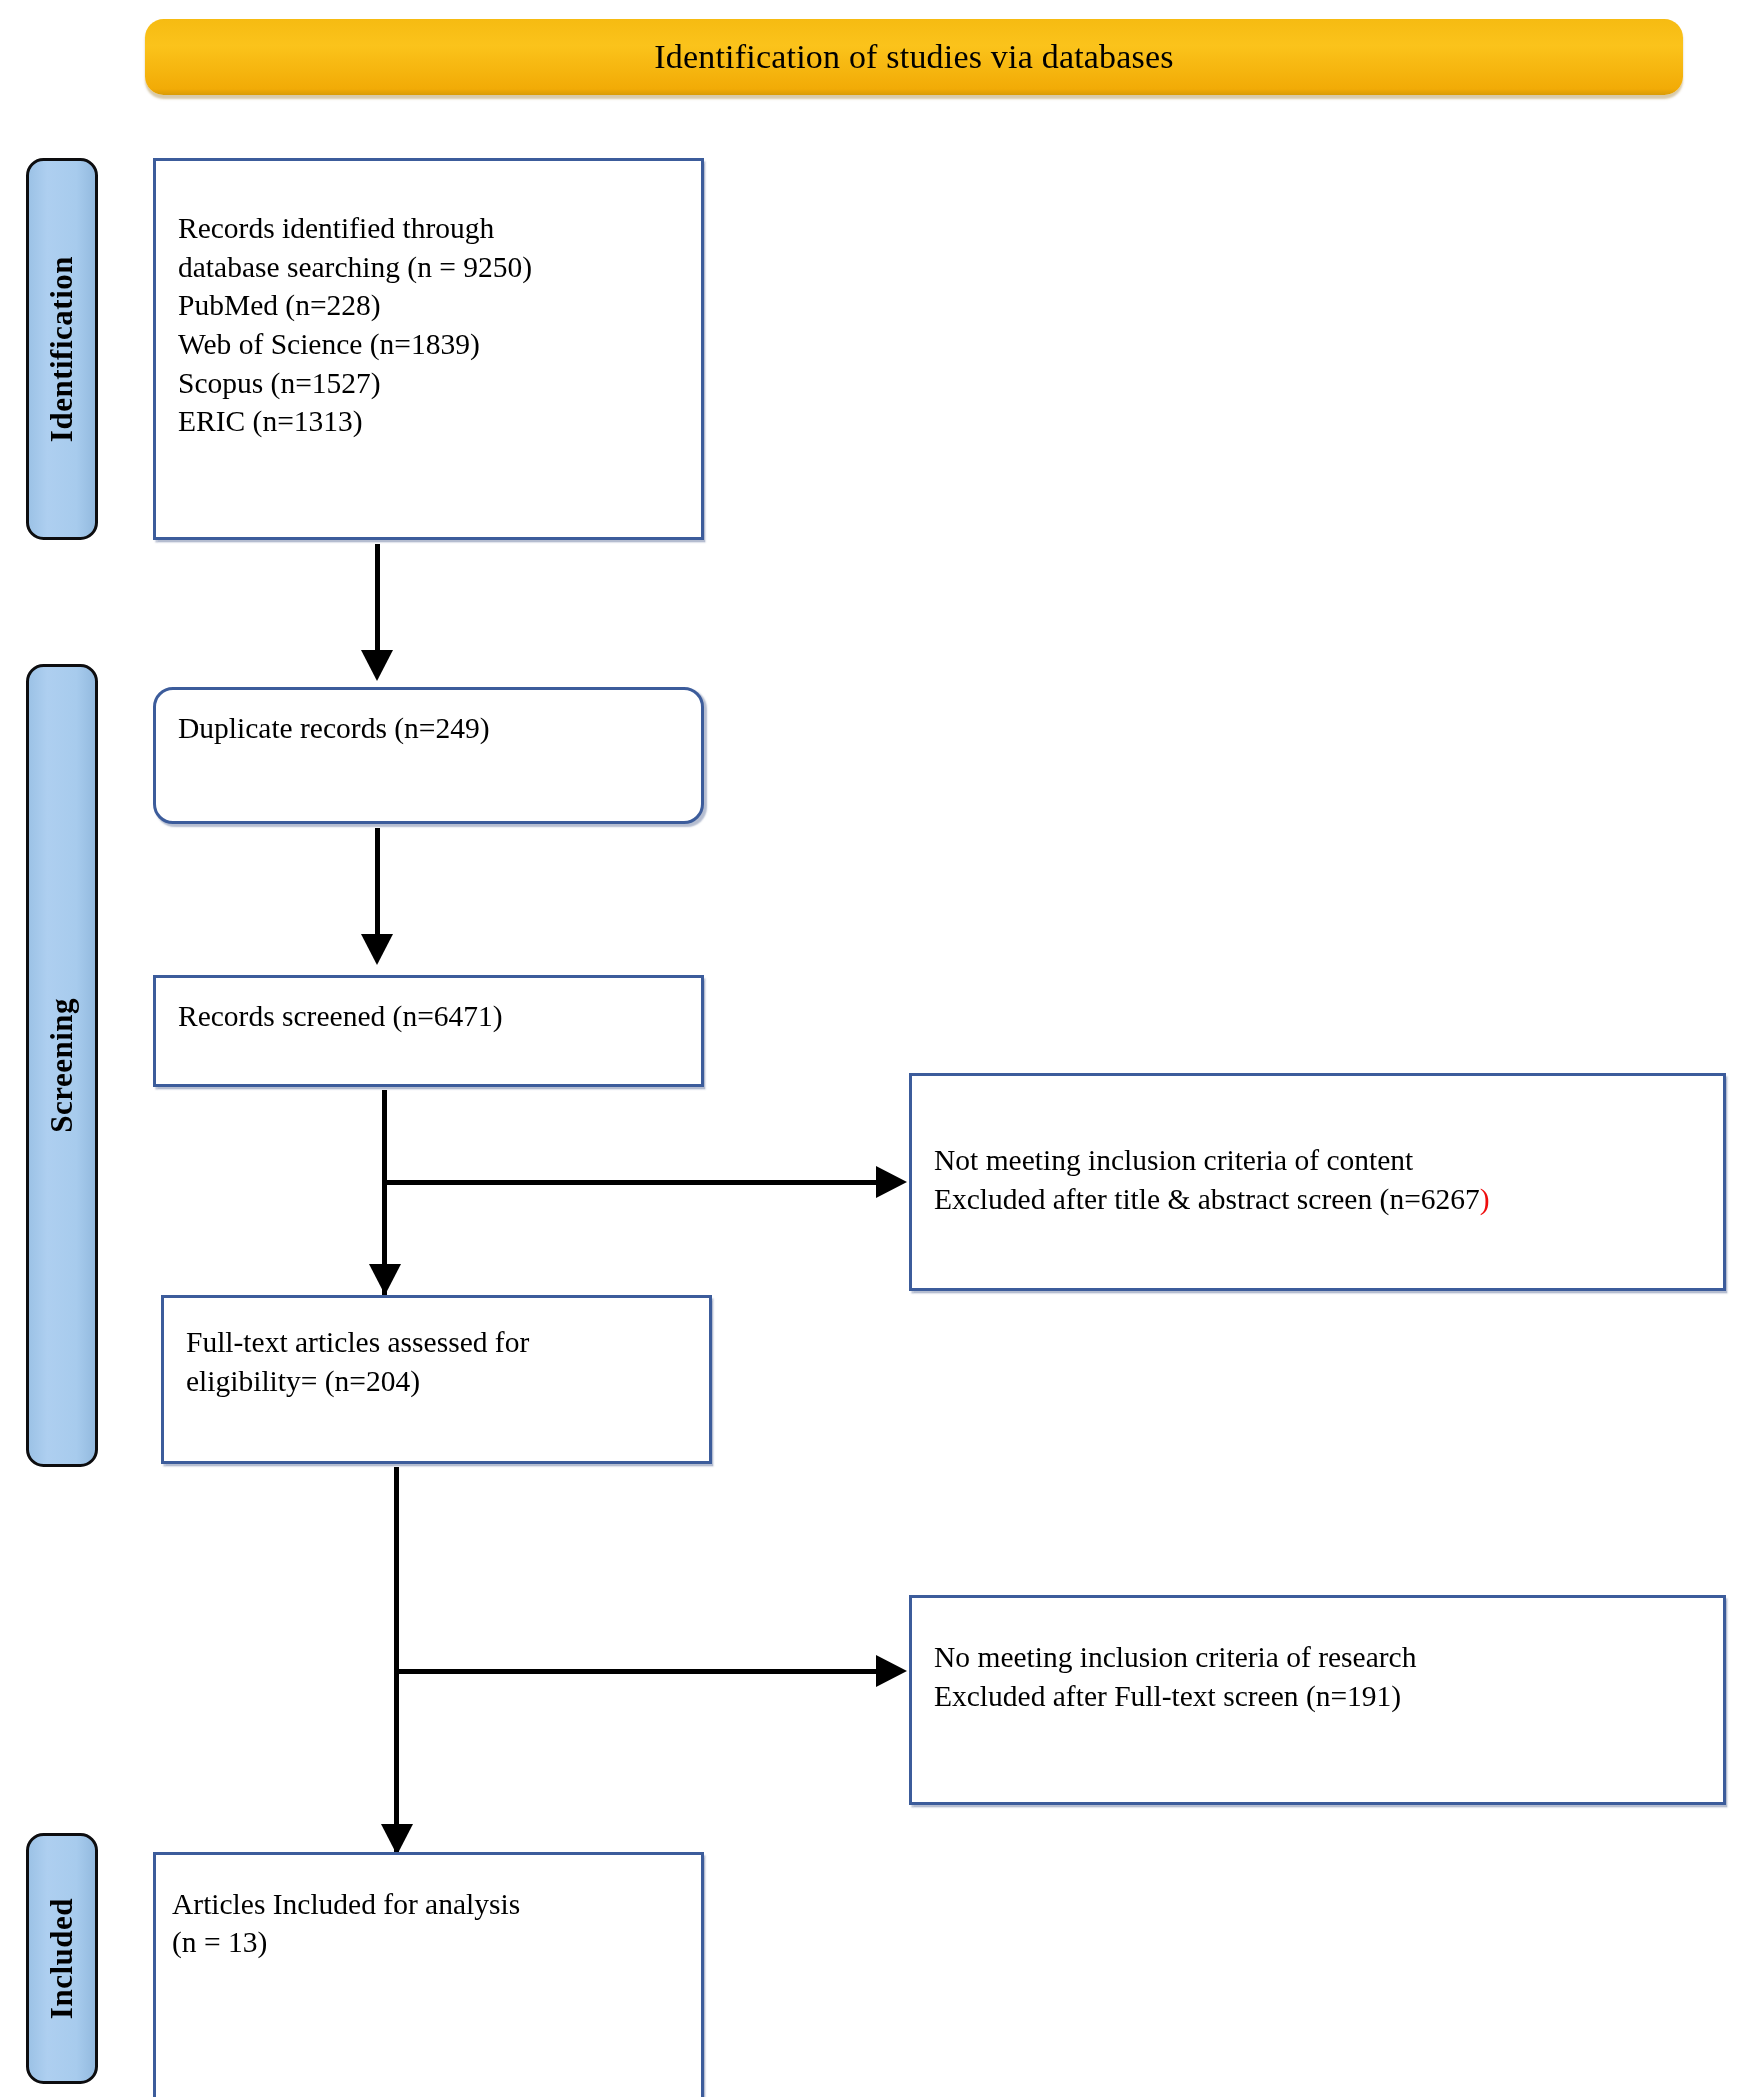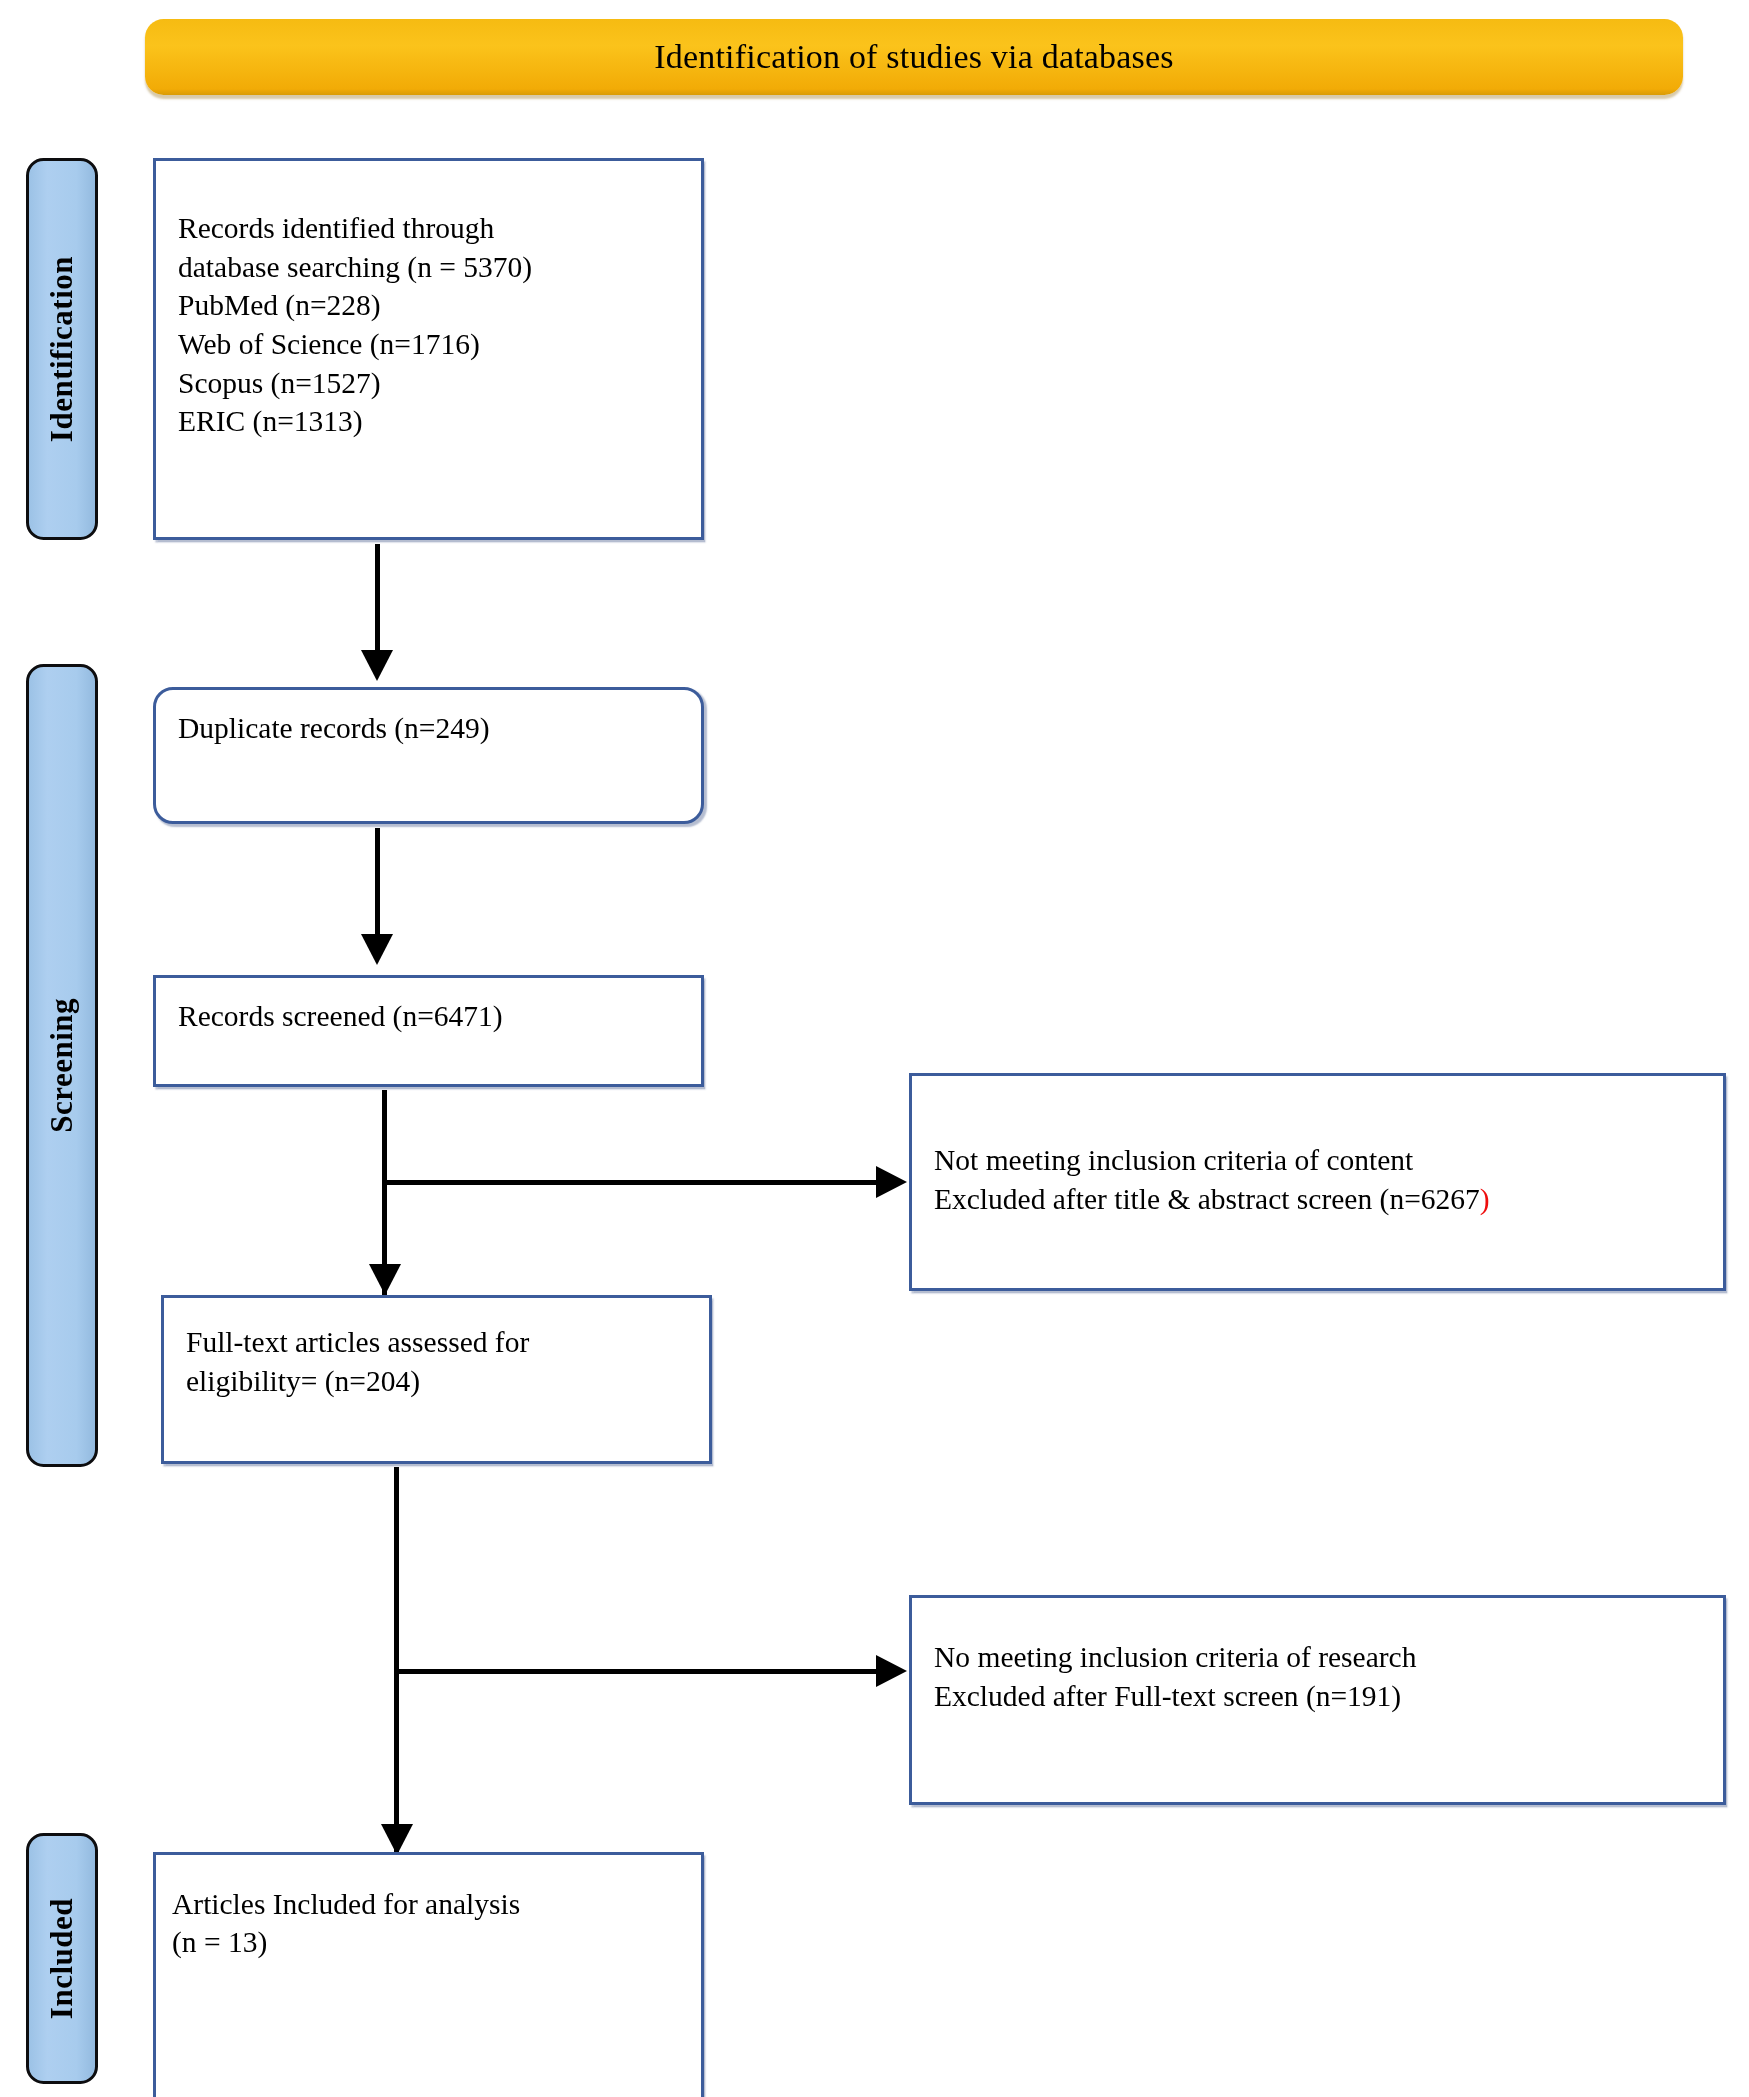--- a/index.html
+++ b/index.html
@@ -154,23 +154,23 @@
   </div>
   <div class="stage-tab" id="tab-screening">
     <span class="stage-tab-label">Screening</span>
   </div>
   <div class="stage-tab" id="tab-included">
     <span class="stage-tab-label">Included</span>
   </div>
 
   <div class="flowbox" id="box-identified">
     <div class="line">Records identified through</div>
-    <div class="line">database searching (n = 5370)</div>
+    <div class="line">database searching (n = 9250)</div>
     <div class="line">PubMed (n=228)</div>
-    <div class="line">Web of Science (n=1716)</div>
+    <div class="line">Web of Science (n=1839)</div>
     <div class="line">Scopus (n=1527)</div>
     <div class="line">ERIC (n=1313)</div>
   </div>
 
   <div class="vline" id="conn1-line"></div>
   <div class="arrow-down" id="conn1-arrow"></div>
 
   <div class="flowbox" id="box-duplicates">
     <div class="line">Duplicate records (n=249)</div>
   </div>

